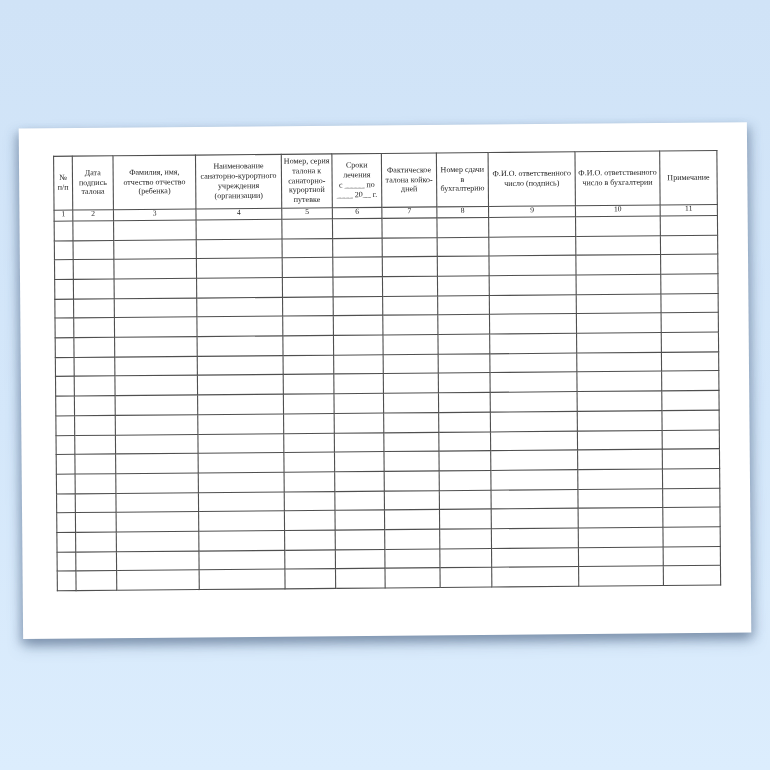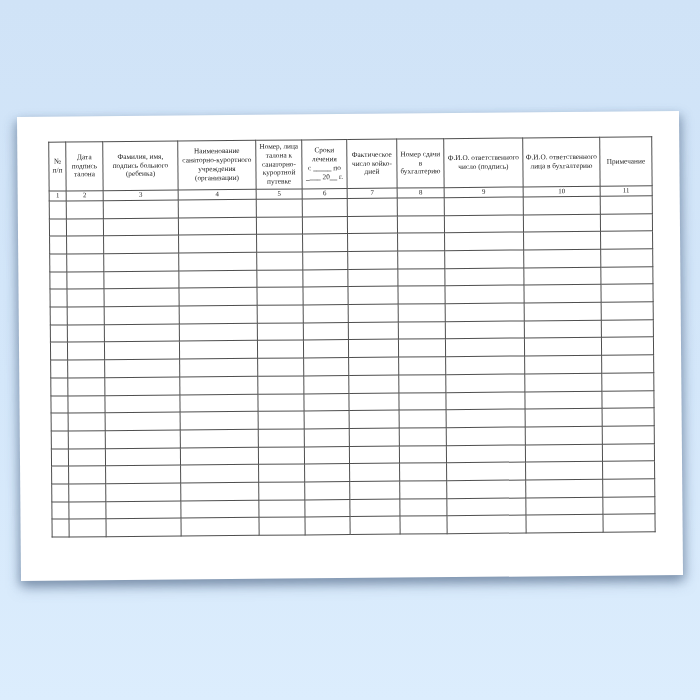--- a/index.html
+++ b/index.html
@@ -77,28 +77,28 @@
         <col style="width:50px">
         <col style="width:47px">
         <col style="width:79px">
         <col style="width:77px">
         <col style="width:52px">
       </colgroup>
       <thead>
         <tr>
           <th>№ п/п</th>
           <th>Дата подпись талона</th>
-          <th>Фамилия, имя, подпись больного (ребенка)</th>
+          <th>Фамилия, имя, отчество отчество (ребенка)</th>
           <th>Наименование санаторно-курортного учреждения (организации)</th>
-          <th>Номер, лица талона к санаторно-курортной путевке</th>
+          <th>Номер, серия талона к санаторно-курортной путевке</th>
           <th>Сроки лечения с&nbsp;_____&nbsp;по ____&nbsp;20__&nbsp;г.</th>
-          <th>Фактическое число койко-дней</th>
+          <th>Фактическое талона койко-дней</th>
           <th>Номер сдачи в бухгалтерию</th>
           <th>Ф.И.О. ответственного число (подпись)</th>
-          <th>Ф.И.О. ответственного лица в бухгалтерию</th>
+          <th>Ф.И.О. ответственного число в бухгалтерии</th>
           <th>Примечание</th>
         </tr>
         <tr class="num-row">
           <td>1</td>
           <td>2</td>
           <td>3</td>
           <td>4</td>
           <td>5</td>
           <td>6</td>
           <td>7</td>

